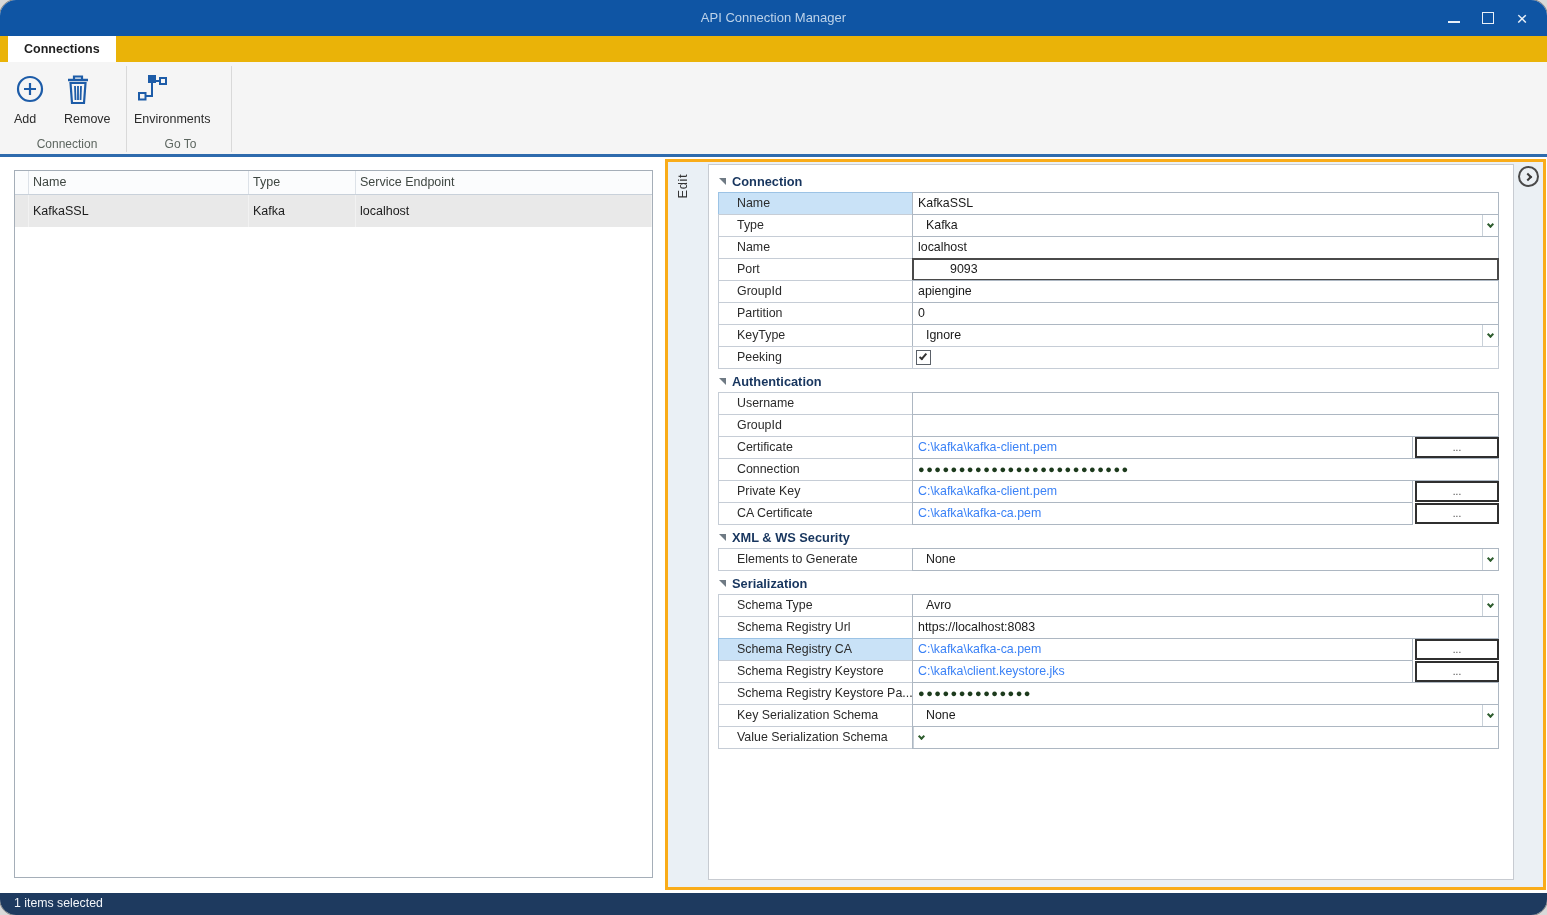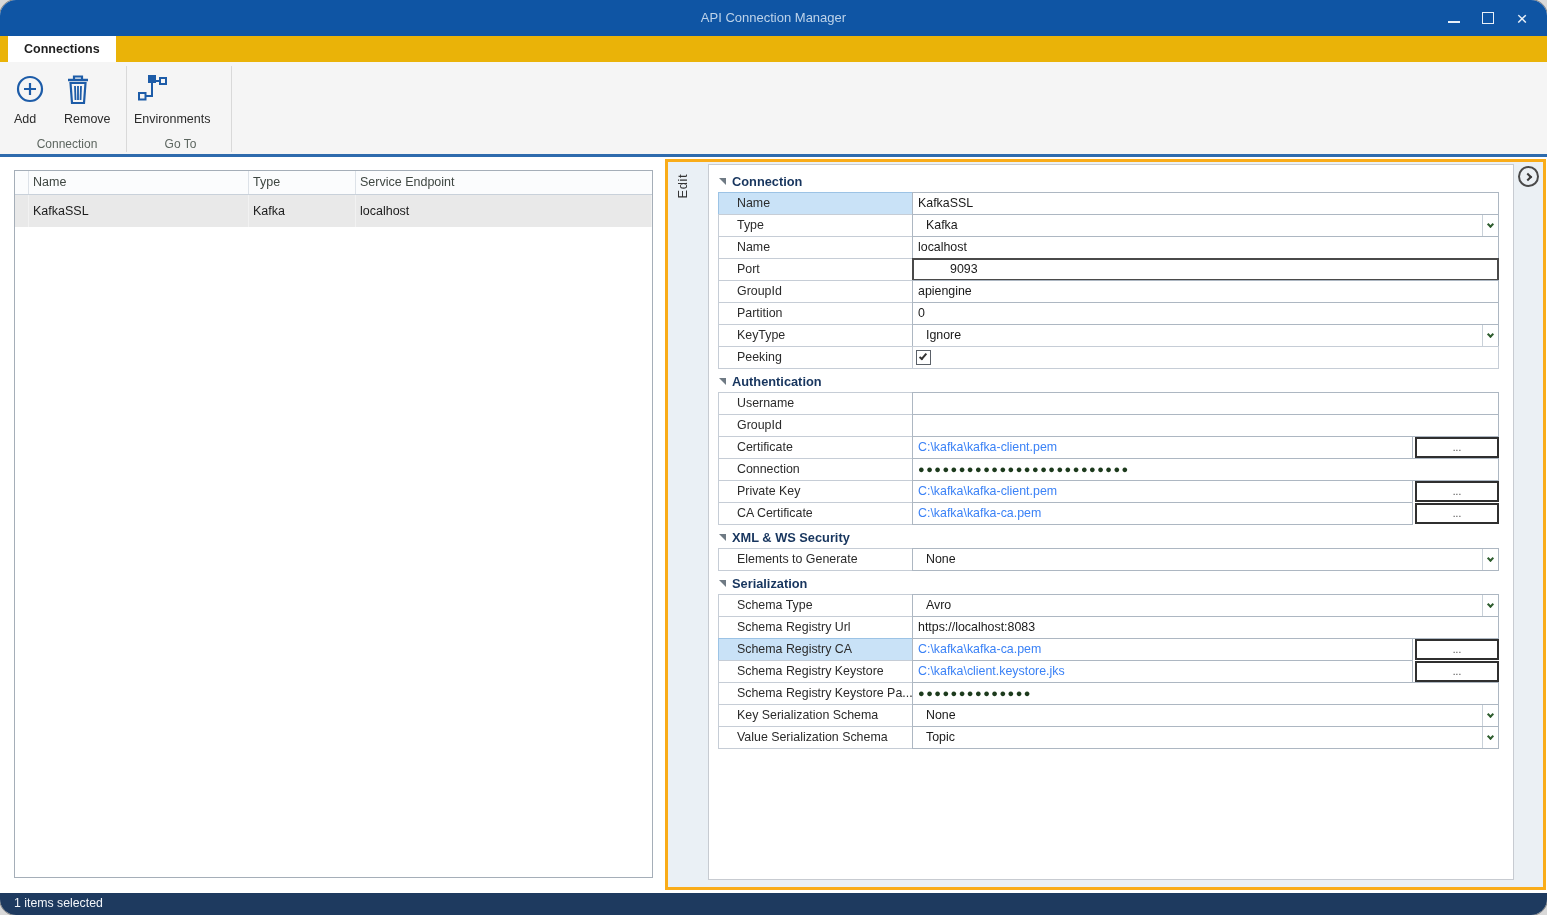--- a/index.html
+++ b/index.html
@@ -364,21 +364,20 @@
                   <div class="ddl-btn">
                     <div class="chev-down"></div>
                   </div>
                 </div>
               </div>
             </div>
             <div class="pg-row">
               <div class="pg-label">Value Serialization Schema</div>
               <div class="pg-value">
                 <div class="ddl">
-                  <div class="ddl-text">Topic</div>
                   <div class="ddl-btn">
                     <div class="chev-down"></div>
                   </div>
                 </div>
               </div>
             </div>
           </div>
       </div>
       <div class="collapse-btn">
         <span class="chev-right"></span>

